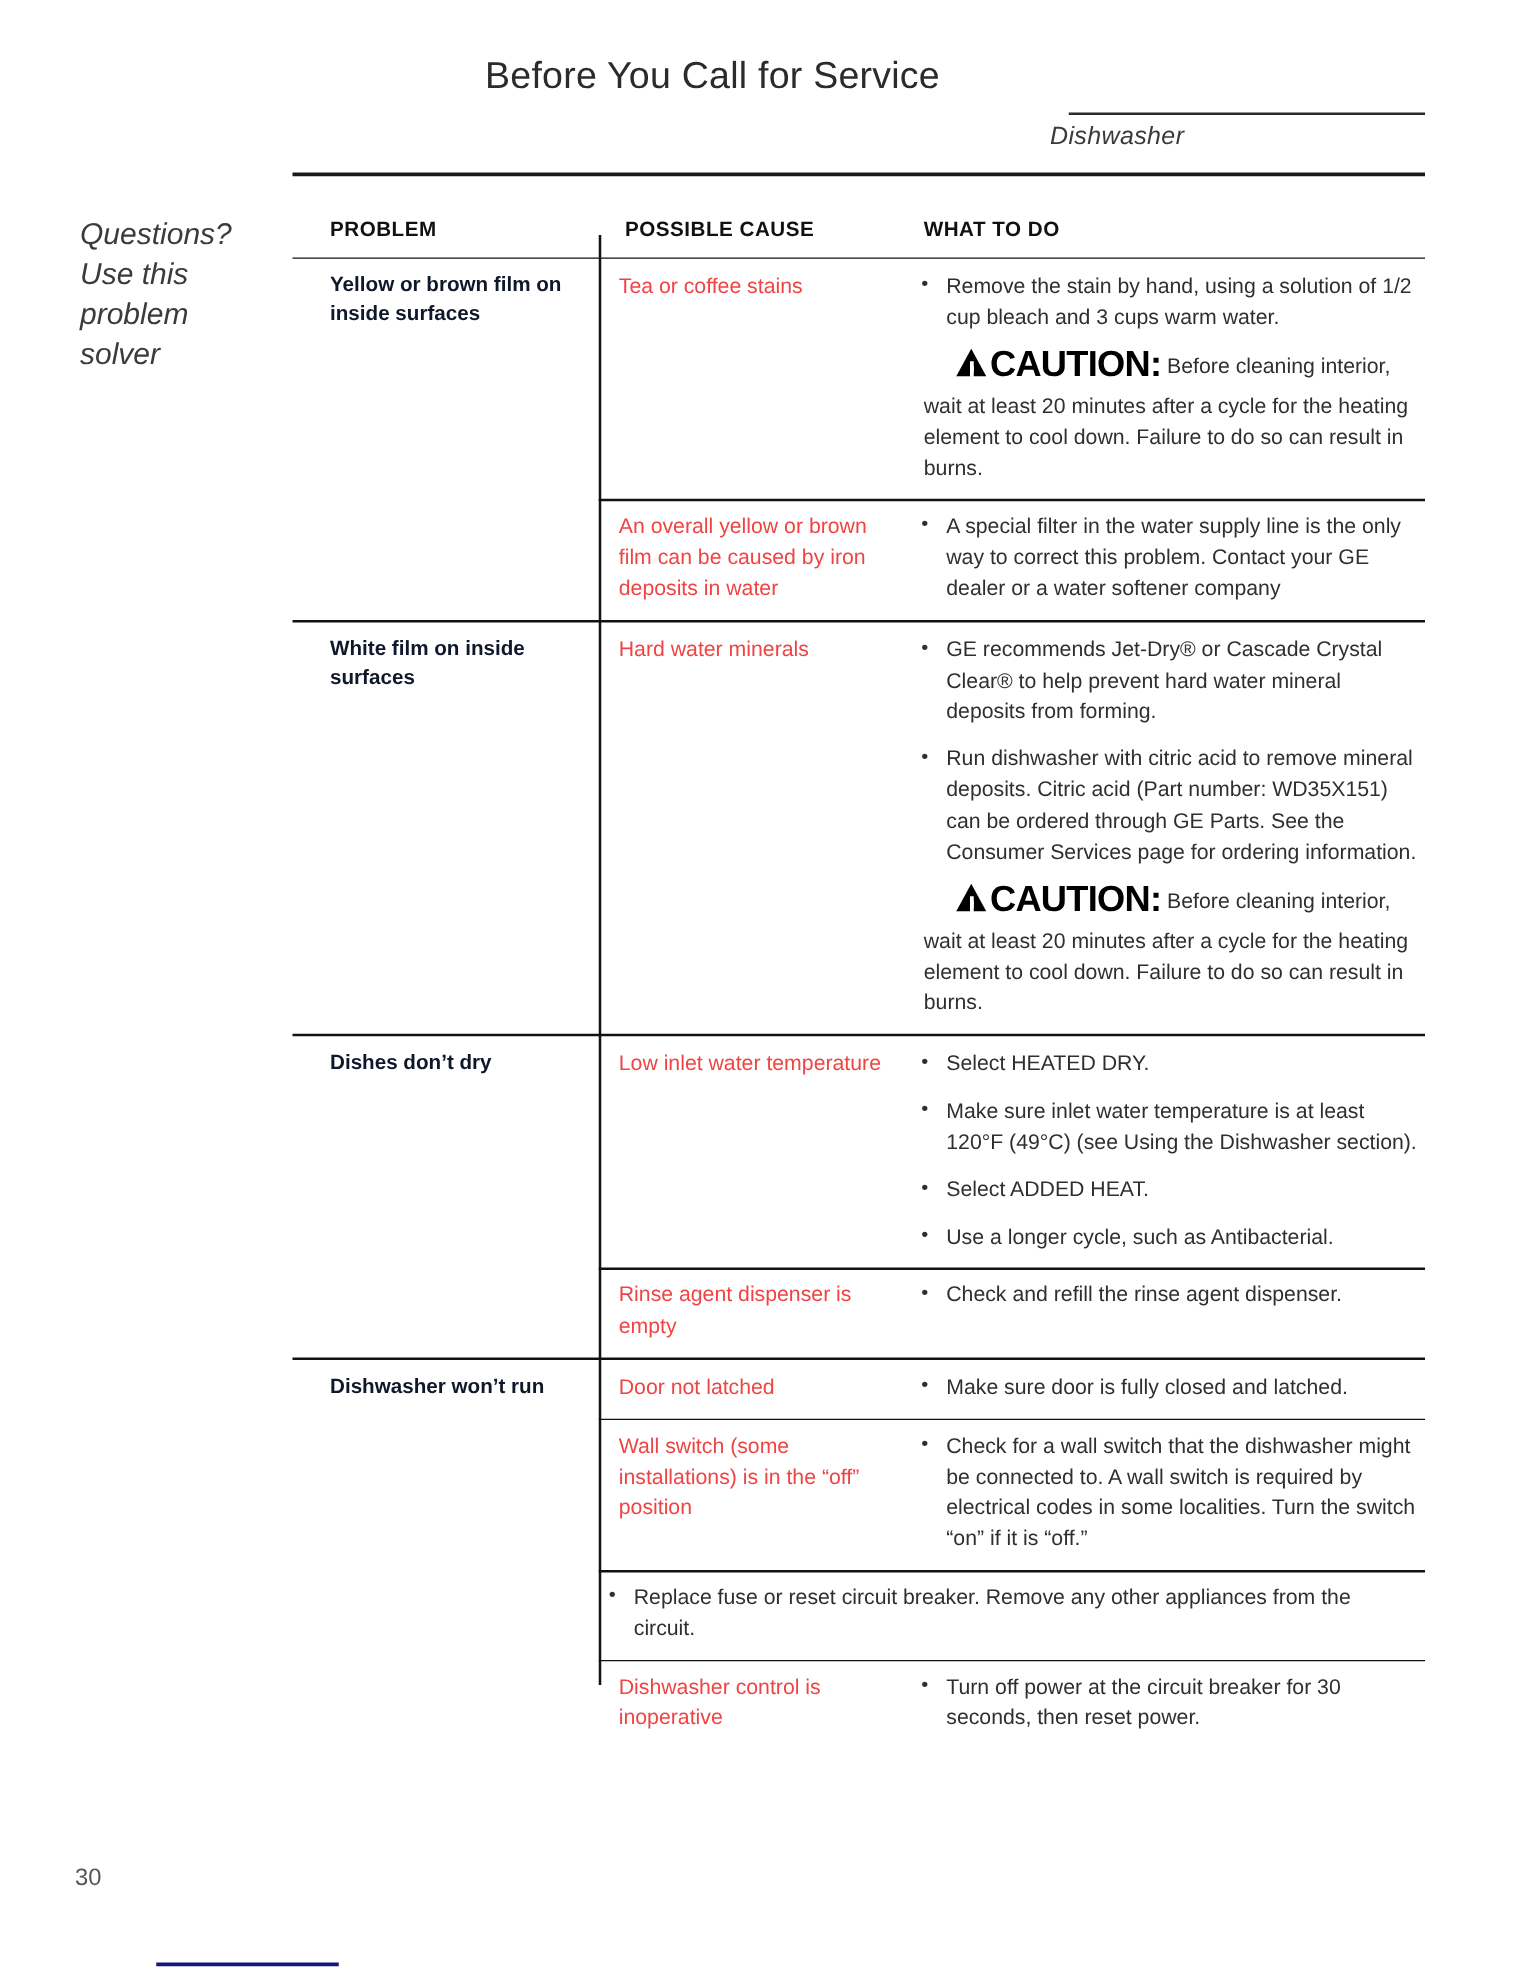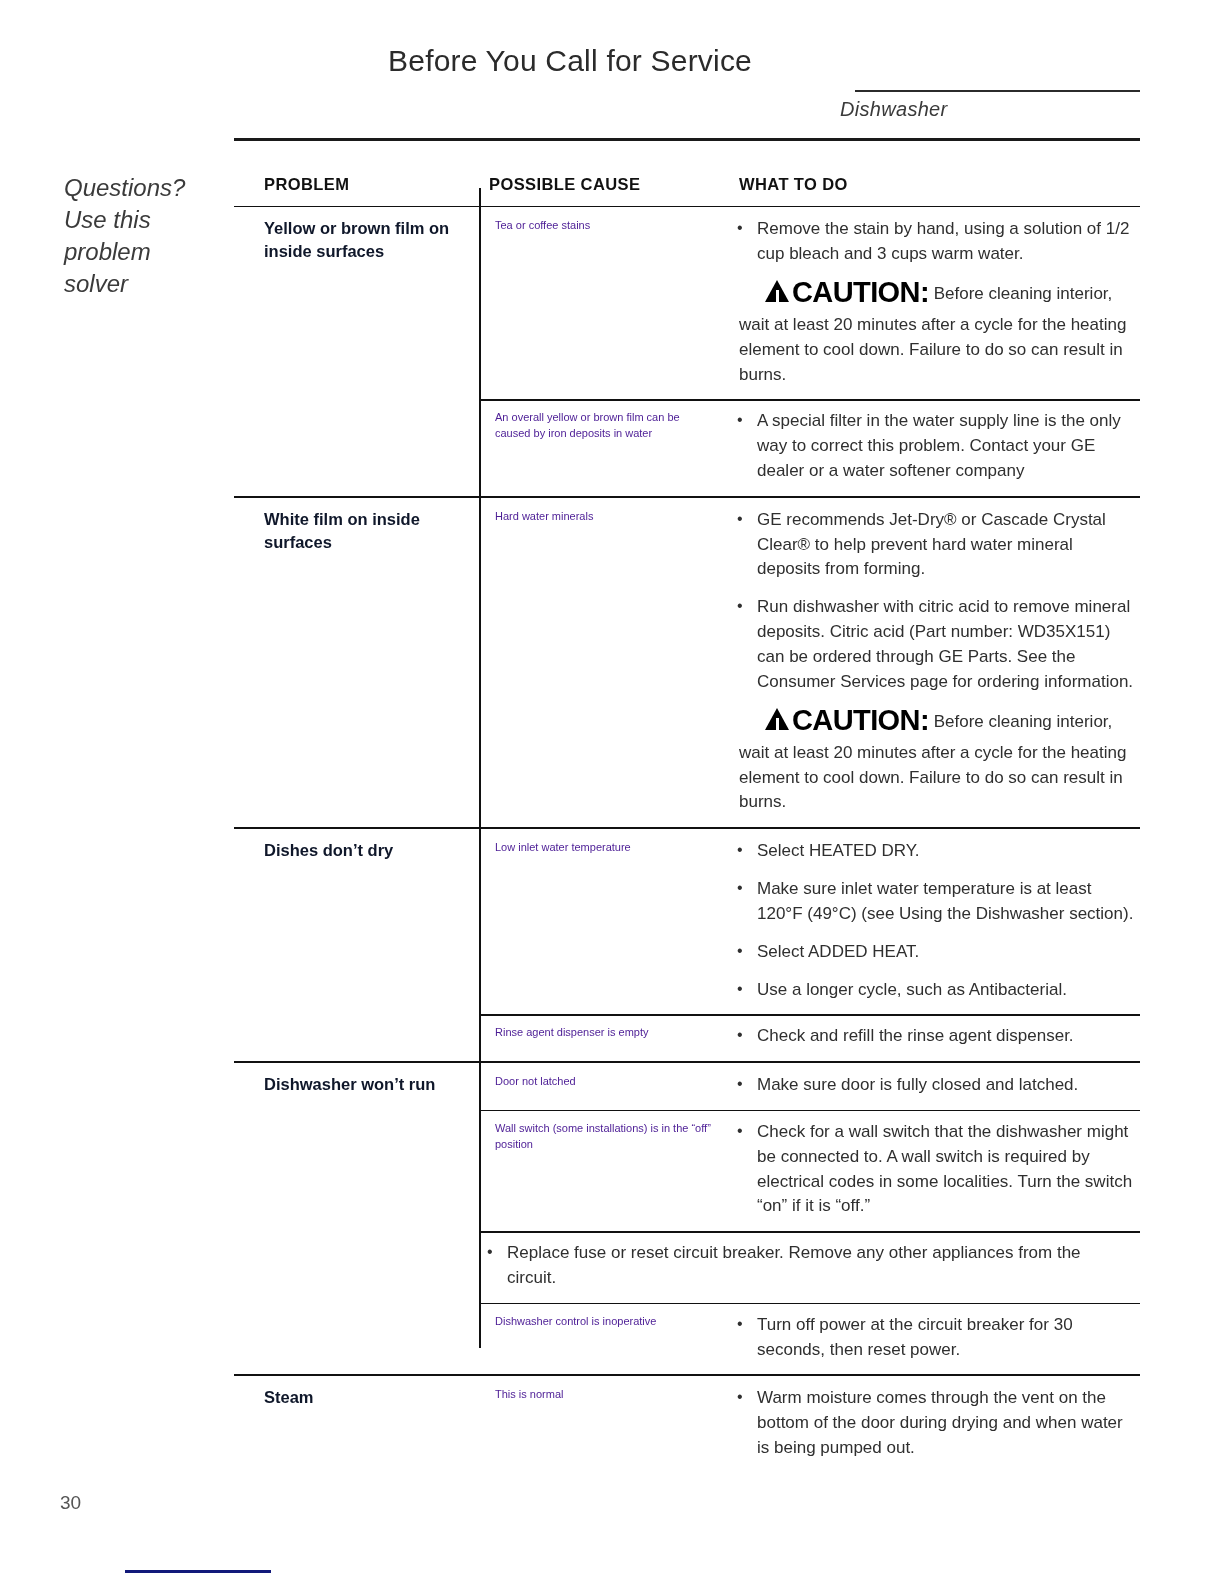--- a/index.html
+++ b/index.html
@@ -81,21 +81,21 @@
   }
   .col-head {
     position: absolute;
     top: 5px;
     font-size: 16.5px;
     font-weight: 700;
     letter-spacing: 0.4px;
     color: #111;
   }
   .col-head.c1 { left: 30px; }
-  .col-head.c2 { left: 255px; }
+  .col-head.c2 { left: 266px; }
   .col-head.c3 { left: 505px; }
 
   .v-divider {
     position: absolute;
     left: 245px;
     top: 18px;
     width: 2px;
     height: 1160px;
     background: #111;
   }
@@ -120,24 +120,24 @@
     padding: 10px 12px 10px 30px;
     font-size: 16.5px;
     font-weight: 700;
     line-height: 1.38;
     color: #0f172a;
   }
   .cell-cause {
     width: 250px;
     box-sizing: border-box;
     padding: 10px 16px 12px 16px;
-    font-size: 11px;
+    font-size: 17px;
     font-weight: 400;
     line-height: 1.46;
-    color: #4c1d95;
+    color: #ef4444;
   }
   .cell-todo {
     flex: 1;
     box-sizing: border-box;
     padding: 10px 6px 12px 2px;
     font-size: 17px;
     line-height: 1.46;
     color: #2f2f2f;
   }
 
@@ -325,26 +325,17 @@
         </div>
         <div class="subrow">
           <div class="rule-right" style="top: 0px;"></div>
           <div class="cell-problem"></div>
           <div class="cell-cause">Dishwasher control is inoperative</div>
           <div class="cell-todo">
             <div class="bullet-item">Turn off power at the circuit breaker for 30 seconds, then reset power.</div>
           </div>
         </div>
       </div>
-      <div class="group">
-        <div class="subrow">
-          <div class="cell-problem">Steam</div>
-          <div class="cell-cause">This is normal</div>
-          <div class="cell-todo">
-            <div class="bullet-item">Warm moisture comes through the vent on the bottom of the door during drying and when water is being pumped out.</div>
-          </div>
-        </div>
-      </div>
     </div>
 </div>
 
 <div id="page-number">30</div>
 <div id="footer-accent"></div>
 
 </body></html>

